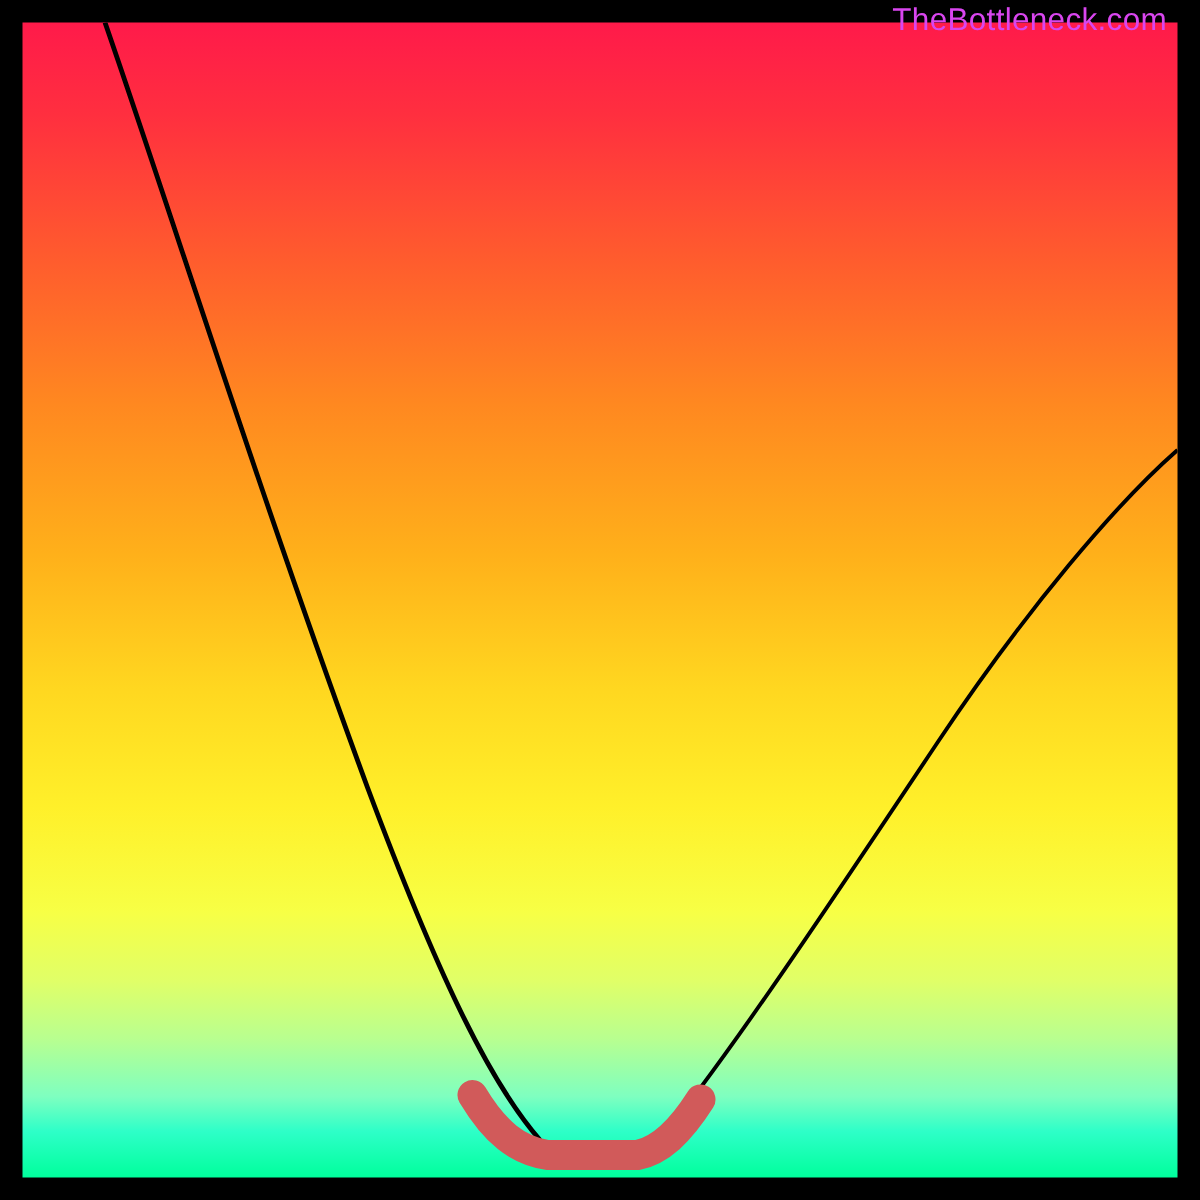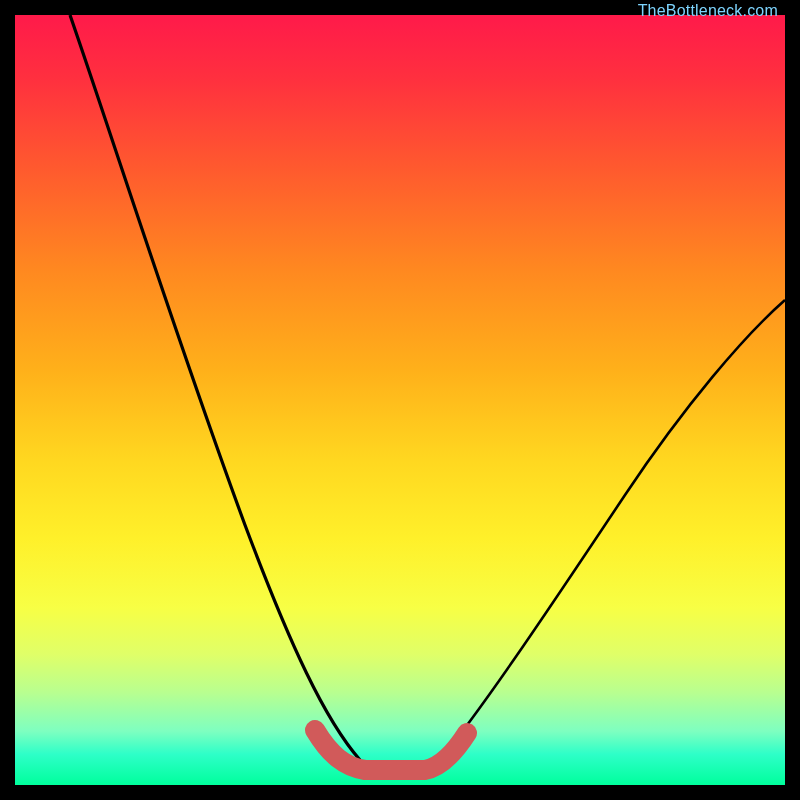--- a/index.html
+++ b/index.html
@@ -39,22 +39,22 @@
       #b8ff90 88%,
       #7effc0 93%,
       #2effc8 96%,
       #00ff9c 100%
     );
   }
   .watermark {
     position: absolute;
     top: 2px;
     right: 22px;
-    color: #7dd3fc;
-    font-size: 16px;
+    color: #d946ef;
+    font-size: 21px;
     font-weight: 500;
     letter-spacing: 0.2px;
     z-index: 10;
   }
   svg.curve {
     position: absolute;
     left: 0;
     top: 0;
     width: 770px;
     height: 770px;

